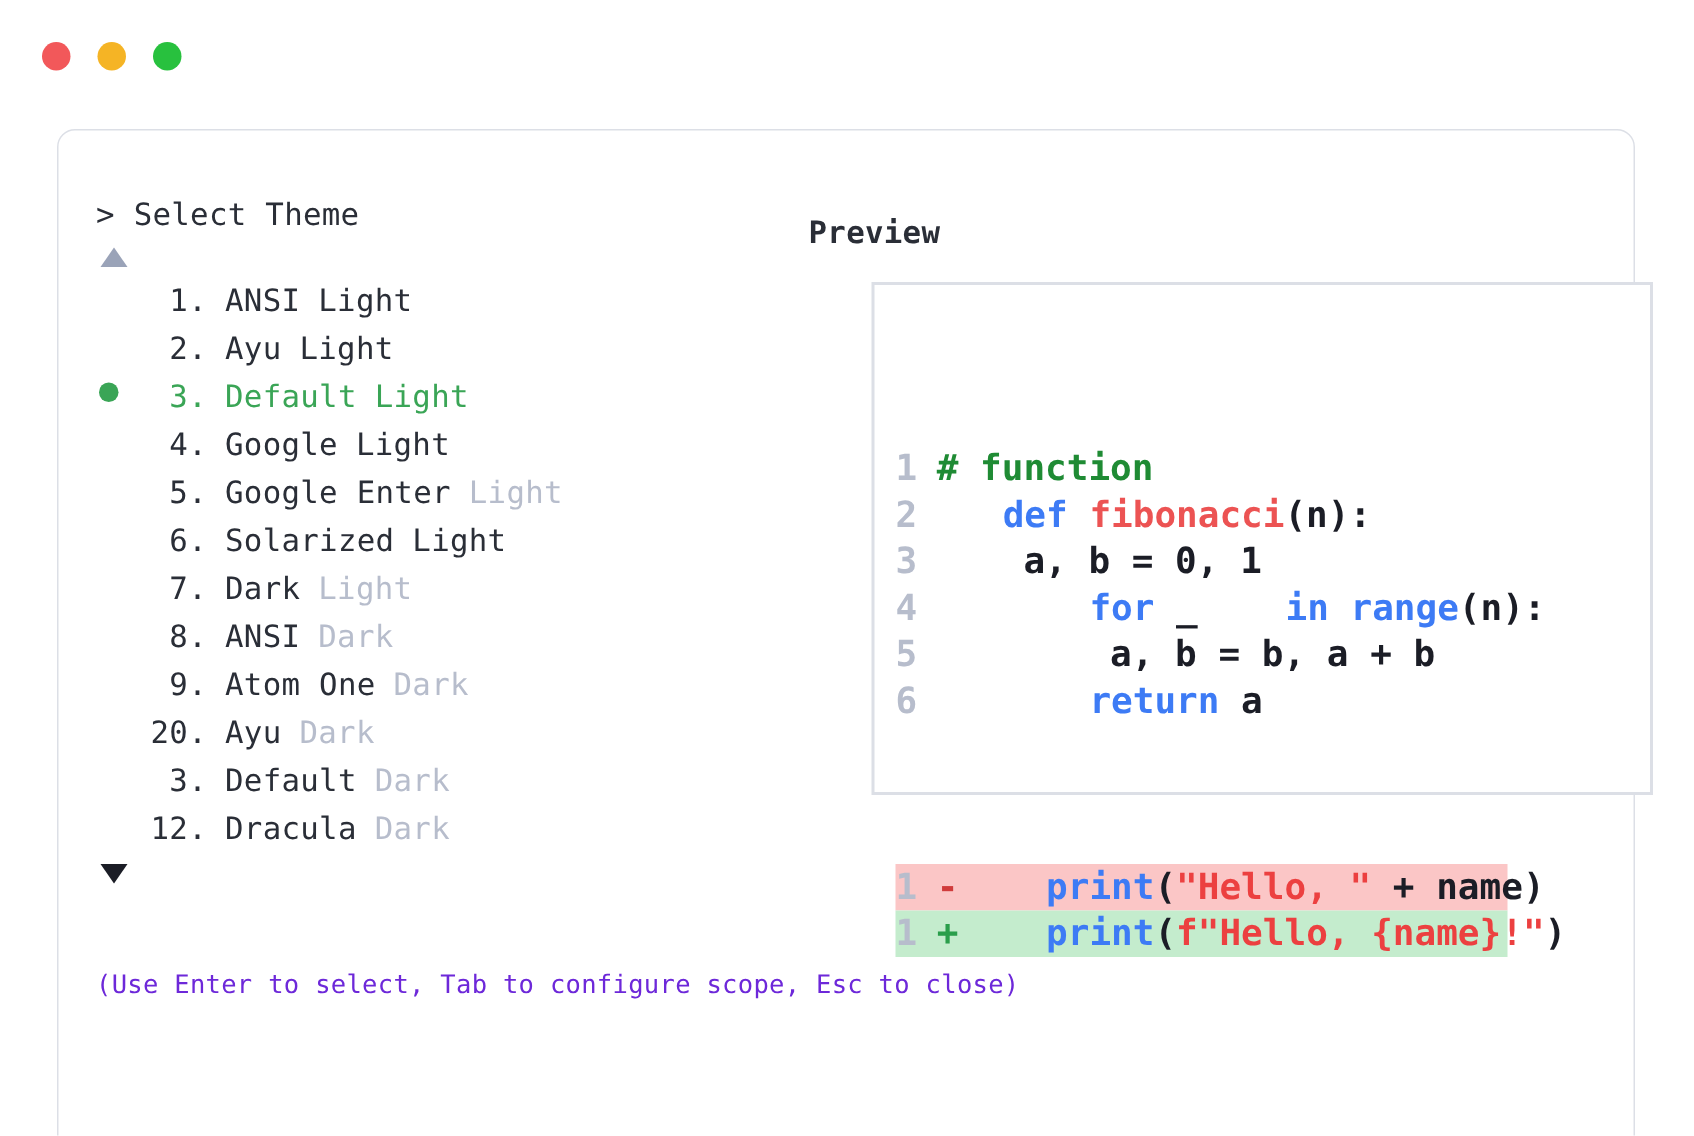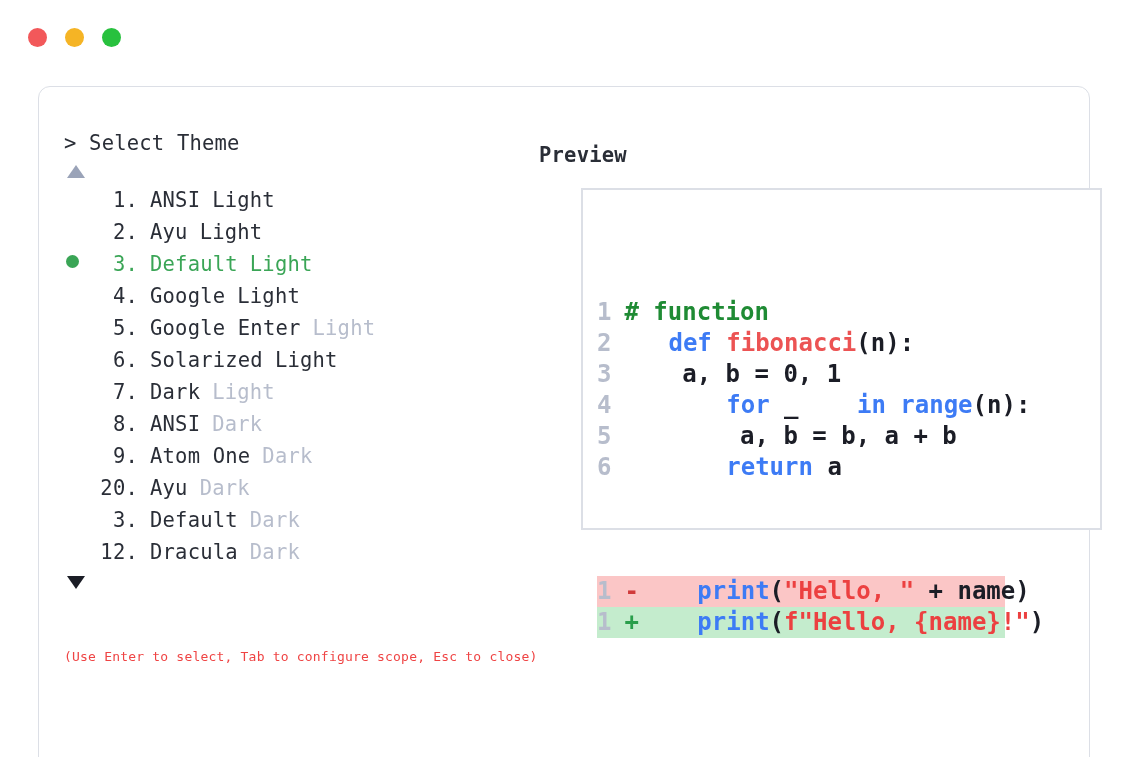--- a/index.html
+++ b/index.html
@@ -188,23 +188,23 @@
   .diff-del { background: #fbc6c6; }
   .diff-add { background: #c4eccd; }
   .sign-del { color: #d03b3b; }
   .sign-add { color: #2a9e4b; }
 
   
   .hint {
     position: absolute;
     left: 25px;
     top: 556px;
-    font-size: 13px;
+    font-size: 17px;
     line-height: 28px;
-    color: #ef4444;
+    color: #6d28d9;
     letter-spacing: 0.2px;
     white-space: pre;
   }
 </style>
 </head>
 <body>
 
 <div class="titlebar">
   <span class="dot dot-close" style="background: rgb(242, 88, 90);"></span>
   <span class="dot dot-min" style="background: rgb(245, 180, 37);"></span>

